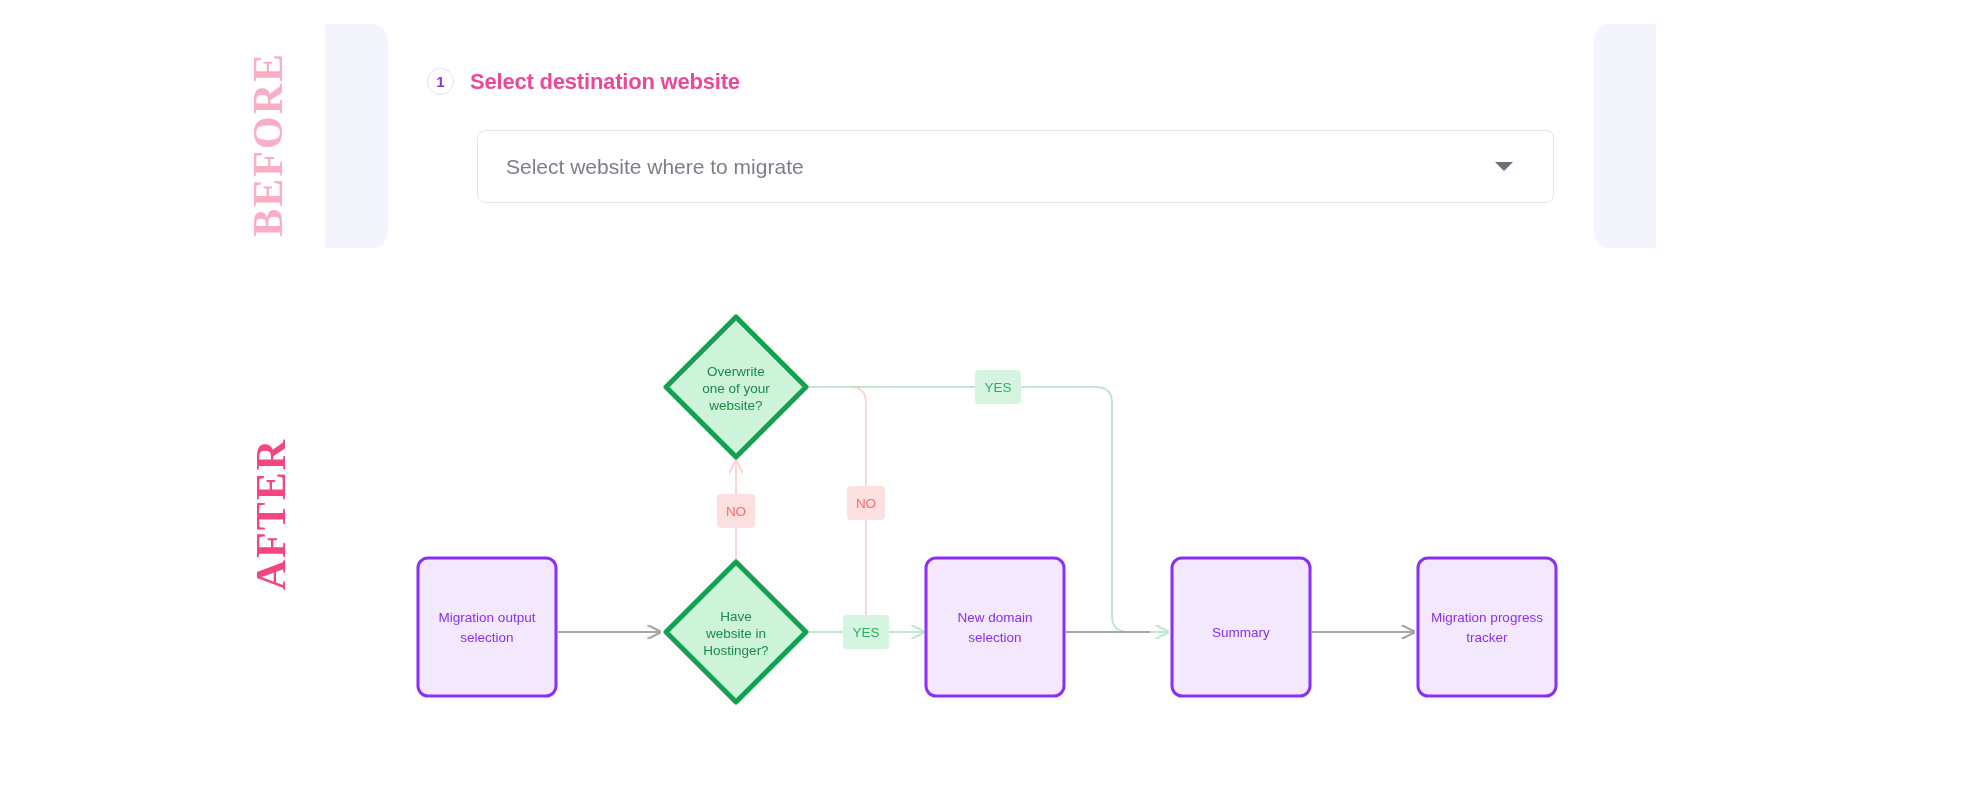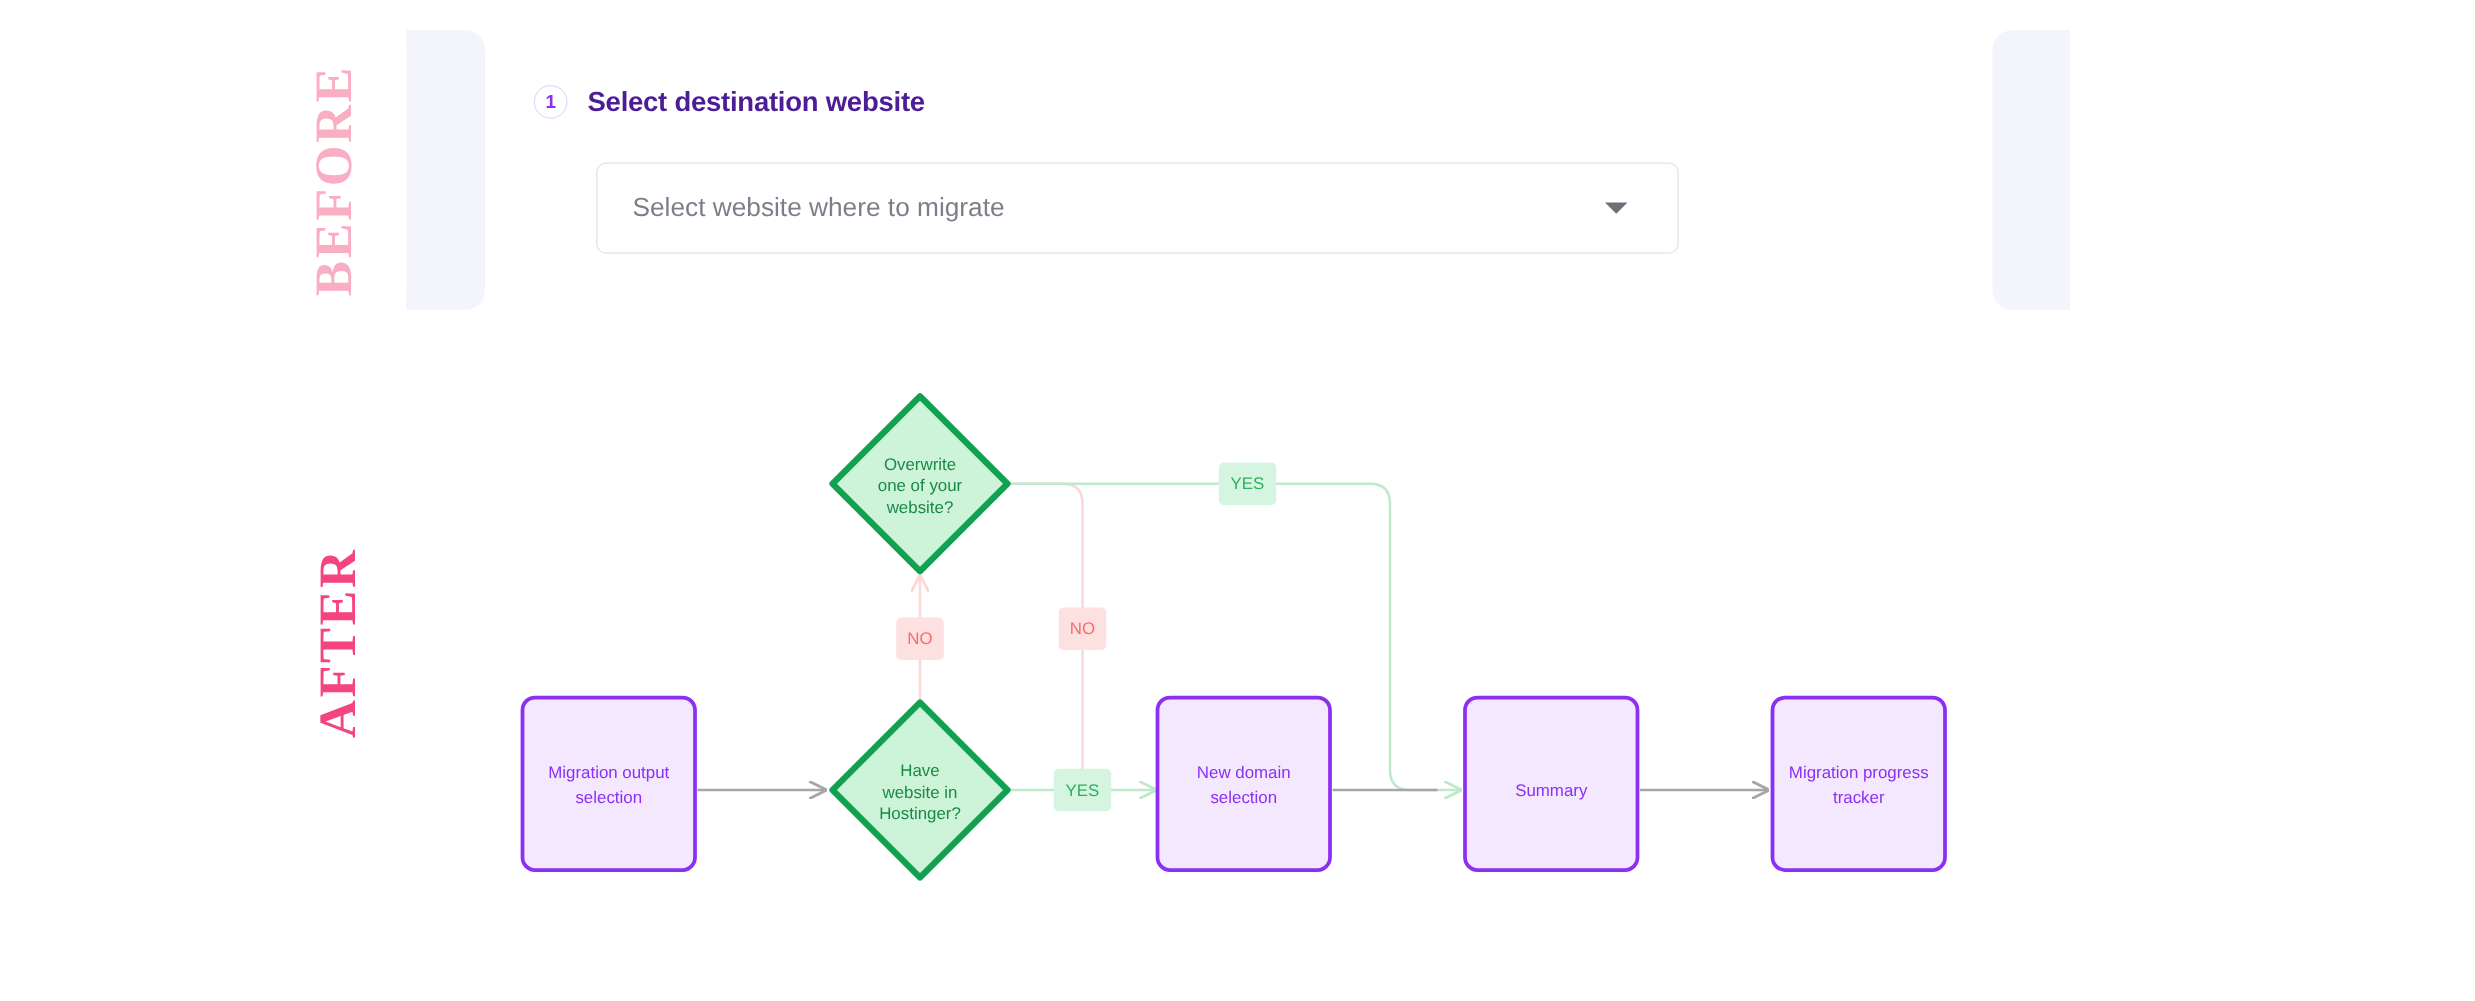--- a/index.html
+++ b/index.html
@@ -79,29 +79,29 @@
     font-size: 15px;
     font-weight: 700;
     display: flex;
     align-items: center;
     justify-content: center;
     box-sizing: border-box;
   }
   #step-title {
     font-size: 22px;
     font-weight: 700;
-    color: #4c1d95;
+    color: #ec4899;
     letter-spacing: -0.2px;
   }
 
   #select-field {
     position: absolute;
     left: 477px;
     top: 130px;
-    width: 866px;
+    width: 1077px;
     height: 73px;
     box-sizing: border-box;
     background: #ffffff;
     border: 1px solid #e3e4e8;
     border-radius: 8px;
     display: flex;
     align-items: center;
     justify-content: space-between;
     padding: 0 28px 0 28px;
   }

